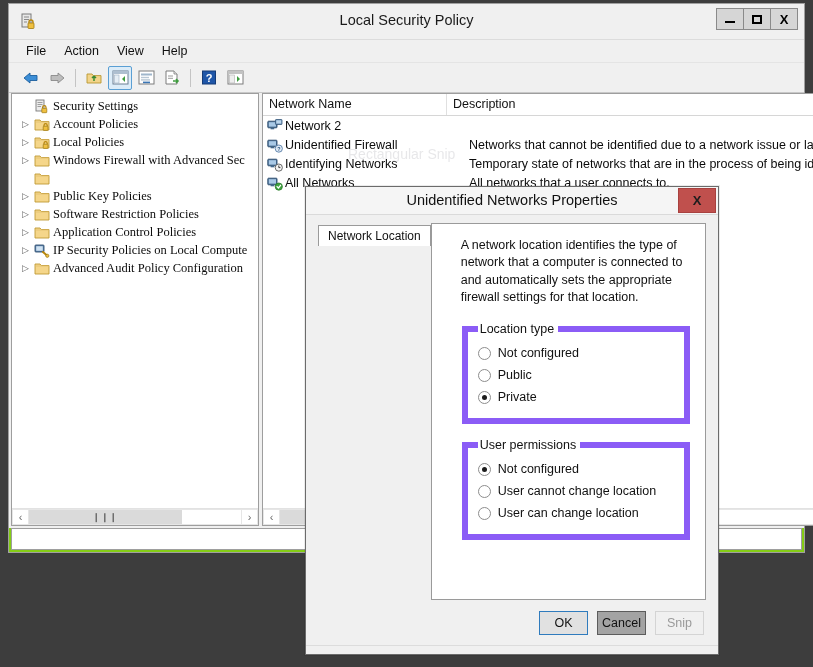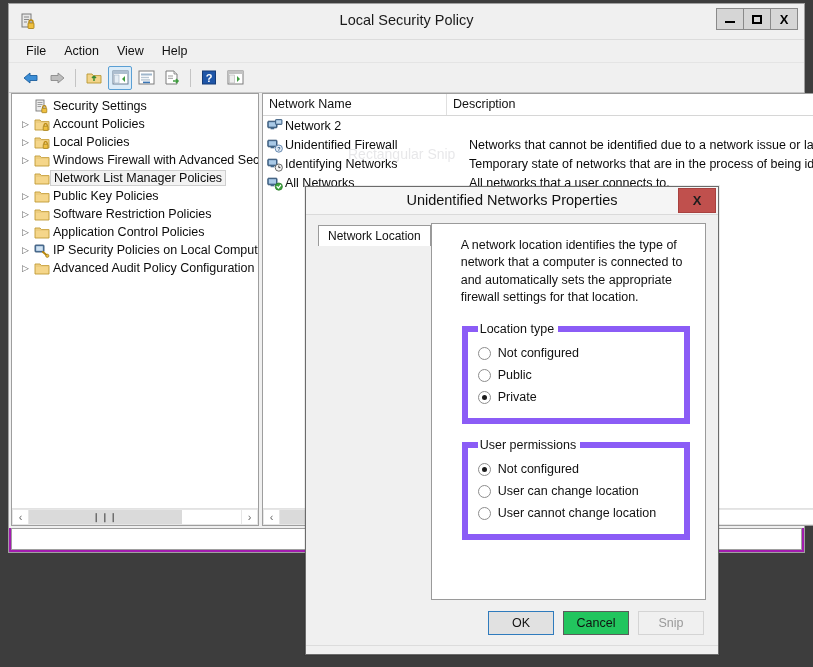--- a/index.html
+++ b/index.html
@@ -10,21 +10,21 @@
     background: #3d3d3d;
     font-family: "Liberation Sans", sans-serif;
     -webkit-font-smoothing: antialiased;
   }
 
   
   #mmc-window {
     position: absolute;
     left: 8px; top: 3px;
     width: 797px; height: 550px;
-    background: #a21caf;
+    background: #84cc16;
     border: 1px solid #a0a0a0;
     display: flex;
     flex-direction: column;
   }
 
   
   #titlebar {
     height: 36px;
     background: #f0f0f0;
     position: relative;
@@ -134,21 +134,21 @@
     padding-left: 6px;
     cursor: default;
   }
   .tree-row.indent1 { padding-left: 6px; }
   .tw {
     width: 15px; flex: 0 0 15px;
     display: flex; align-items: center; justify-content: center;
     color: #636363; font-size: 9px;
   }
   .tree-ico { width: 18px; flex: 0 0 18px; display:flex; align-items:center; justify-content:center; }
-  .tree-label { padding: 0 2px; }
+  .tree-label { padding: 0 2px; font-family: Liberation Serif, serif; }
   .tree-row.selected .tree-label {
     background: #f2f2f2;
     border: 1px solid #cfcfcf;
     padding: 0 3px;
     margin: 0 -1px;
   }
 
   
   #list-header {
     display: flex;
@@ -305,30 +305,30 @@
   }
   #dlg-footer {
     flex: 0 0 auto;
     height: 46px;
     display: flex; align-items: center; justify-content: flex-end;
     padding: 0 14px 0 0;
     gap: 9px;
     border-bottom: 1px solid #dcdcdc;
   }
   .dbtn {
-    width: 66px; height: 24px;
+    width: 49px; height: 24px;
     font-size: 12.5px;
     display: flex; align-items: center; justify-content: center;
     background: #e1e1e1;
     border: 1px solid #adadad;
     color: #111;
     cursor: default;
   }
   .dbtn.default { border: 1px solid #2f7bbd; background: #e1e1e1; }
-  .dbtn.strong { border: 1px solid #5c5c5c; background: #22c55e; }
+  .dbtn.strong { border: 1px solid #5c5c5c; background: #a3a3a3; }
   .dbtn.disabled { color: #9a9a9a; background: #f0f0f0; border: 1px solid #d4d4d4; }
   #dlg-bottomstrip { height: 8px; flex: 0 0 auto; background: #f0f0f0; }
 
   
   #watermark {
     position: absolute;
     left: 348px; top: 146px;
     font-size: 14px;
     color: rgba(120,120,135,0.18);
     pointer-events: none;
@@ -487,21 +487,20 @@
               <span class="tree-label">Windows Firewall with Advanced Sec</span>
             </div>
             <div class="tree-row indent1 selected">
               <span class="tw"></span>
               <span class="tree-ico">
                 <svg width="16" height="15" viewBox="0 0 16 15">
                   <path d="M1 3 h5 l1.3 1.5 H15 V13 H1 Z" fill="#f5d68a" stroke="#c09a34" stroke-width="0.9"></path>
                   <path d="M1 5 H15" stroke="#e0bd6a" stroke-width="0.7"></path>
                 </svg>
               </span>
-              <span class="tree-label">Network List Manager Policies</span>
             </div>
             <div class="tree-row indent1">
               <span class="tw">▷</span>
               <span class="tree-ico">
                 <svg width="16" height="15" viewBox="0 0 16 15">
                   <path d="M1 3 h5 l1.3 1.5 H15 V13 H1 Z" fill="#f5d68a" stroke="#c09a34" stroke-width="0.9"></path>
                   <path d="M1 5 H15" stroke="#e0bd6a" stroke-width="0.7"></path>
                 </svg>
               </span>
               <span class="tree-label">Public Key Policies</span>
@@ -674,25 +673,25 @@
 
       <fieldset class="grp">
         <legend>User permissions</legend>
         <div id="user-permissions-options">
             <div class="radio-row">
               <span class="radio checked"></span>
               <span>Not configured</span>
             </div>
             <div class="radio-row">
               <span class="radio"></span>
-              <span>User can change location</span>
+              <span>User cannot change location</span>
             </div>
             <div class="radio-row">
               <span class="radio"></span>
-              <span>User cannot change location</span>
+              <span>User can change location</span>
             </div>
           </div>
       </fieldset>
     </div>
   </div>
 
   <div id="dlg-footer">
     <div class="dbtn default">OK</div>
     <div class="dbtn strong">Cancel</div>
     <div class="dbtn disabled">Snip</div>

